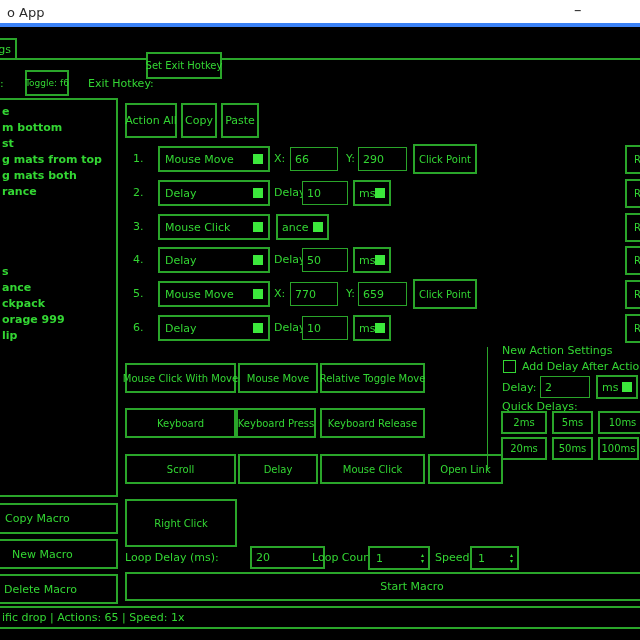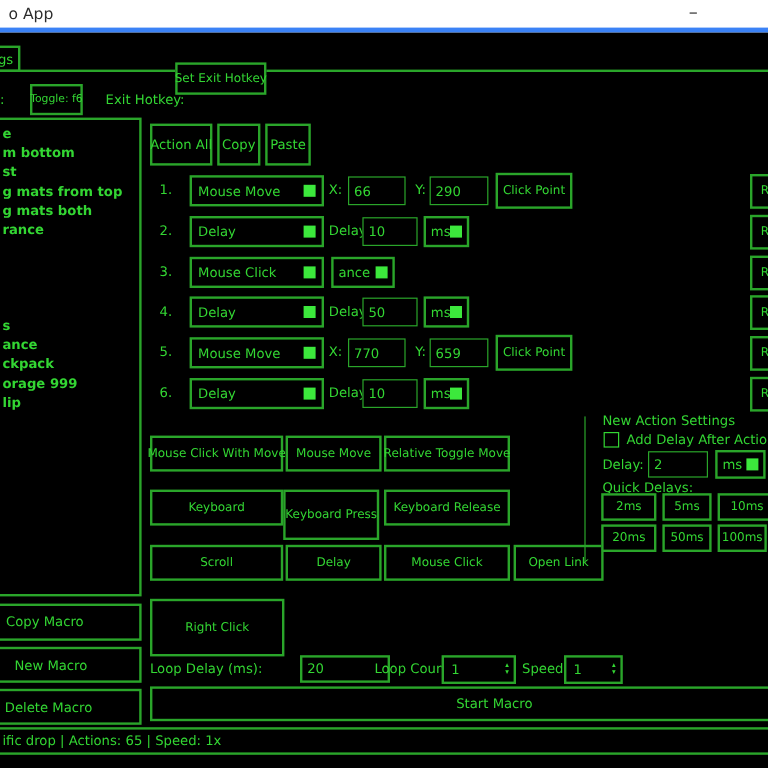--- a/index.html
+++ b/index.html
@@ -182,21 +182,21 @@
     </div>
     <div class="btn f10 left" style="left:625px;top:-1px;width:56px;height:29px;padding-left:7px;">R</div>
   </div>
 </div>
 
 <div class="btn f10" style="left:125px;top:363px;width:111px;height:30px;">Mouse Click With Move</div>
 <div class="btn f10" style="left:238px;top:363px;width:80px;height:30px;">Mouse Move</div>
 <div class="btn f10" style="left:320px;top:363px;width:105px;height:30px;">Relative Toggle Move</div>
 
 <div class="btn f10" style="left:125px;top:408px;width:111px;height:30px;">Keyboard</div>
-<div class="btn f10" style="left:236px;top:408px;width:80px;height:42px;">Keyboard Press</div>
+<div class="btn f10" style="left:236px;top:408px;width:80px;height:30px;">Keyboard Press</div>
 <div class="btn f10" style="left:320px;top:408px;width:105px;height:30px;">Keyboard Release</div>
 
 <div class="btn f10" style="left:125px;top:454px;width:111px;height:30px;">Scroll</div>
 <div class="btn f10" style="left:238px;top:454px;width:80px;height:30px;">Delay</div>
 <div class="btn f10" style="left:320px;top:454px;width:105px;height:30px;">Mouse Click</div>
 <div class="btn f10" style="left:428px;top:454px;width:75px;height:30px;">Open Link</div>
 
 <div class="btn f10" style="left:125px;top:499px;width:112px;height:48px;">Right Click</div>
 
 <div class="abs vline" style="left:487px;top:347px;width:1px;height:122px;"></div>

